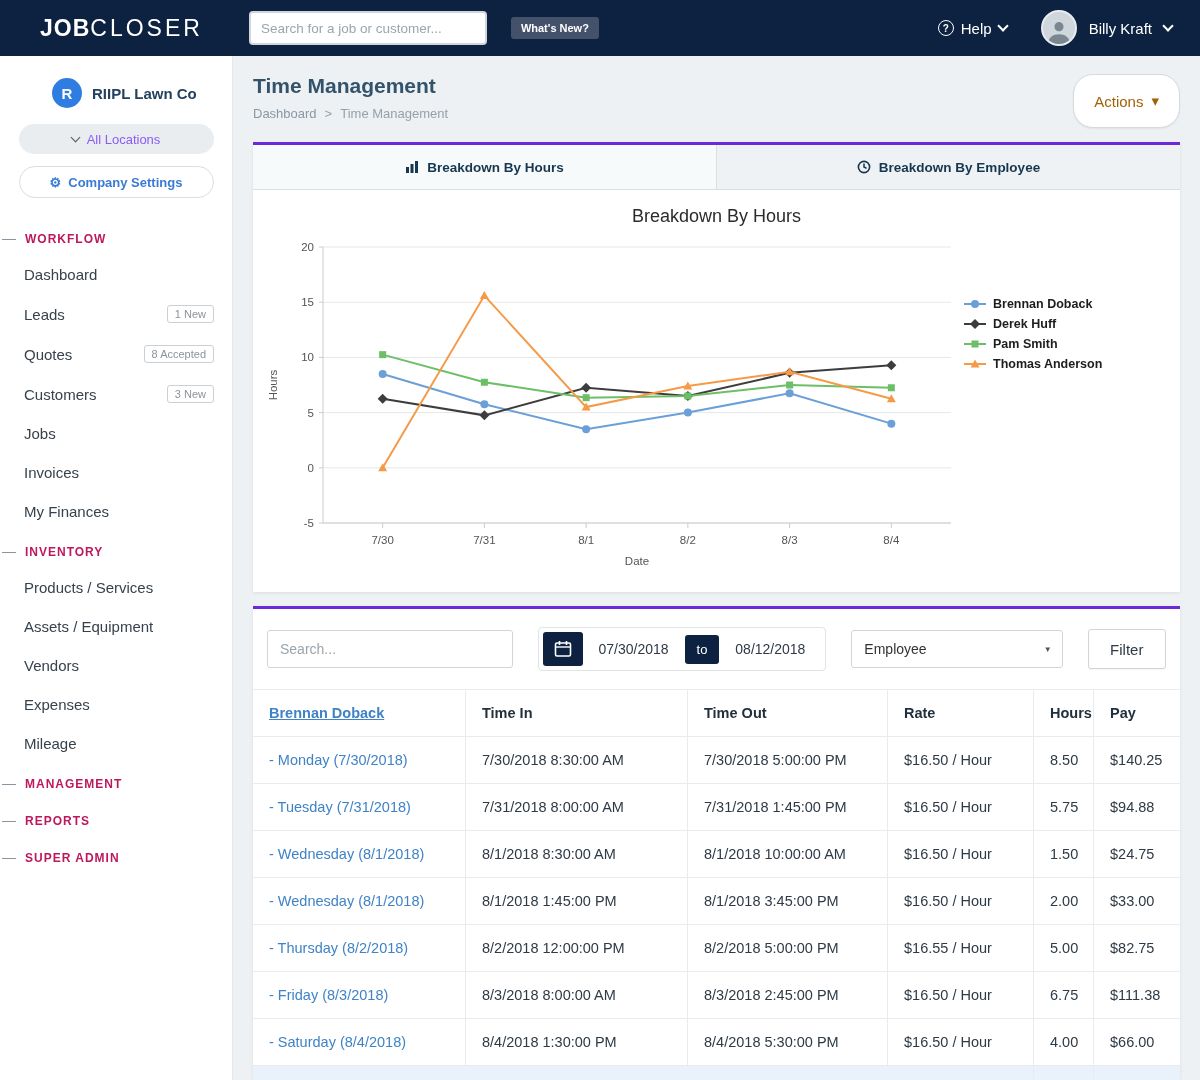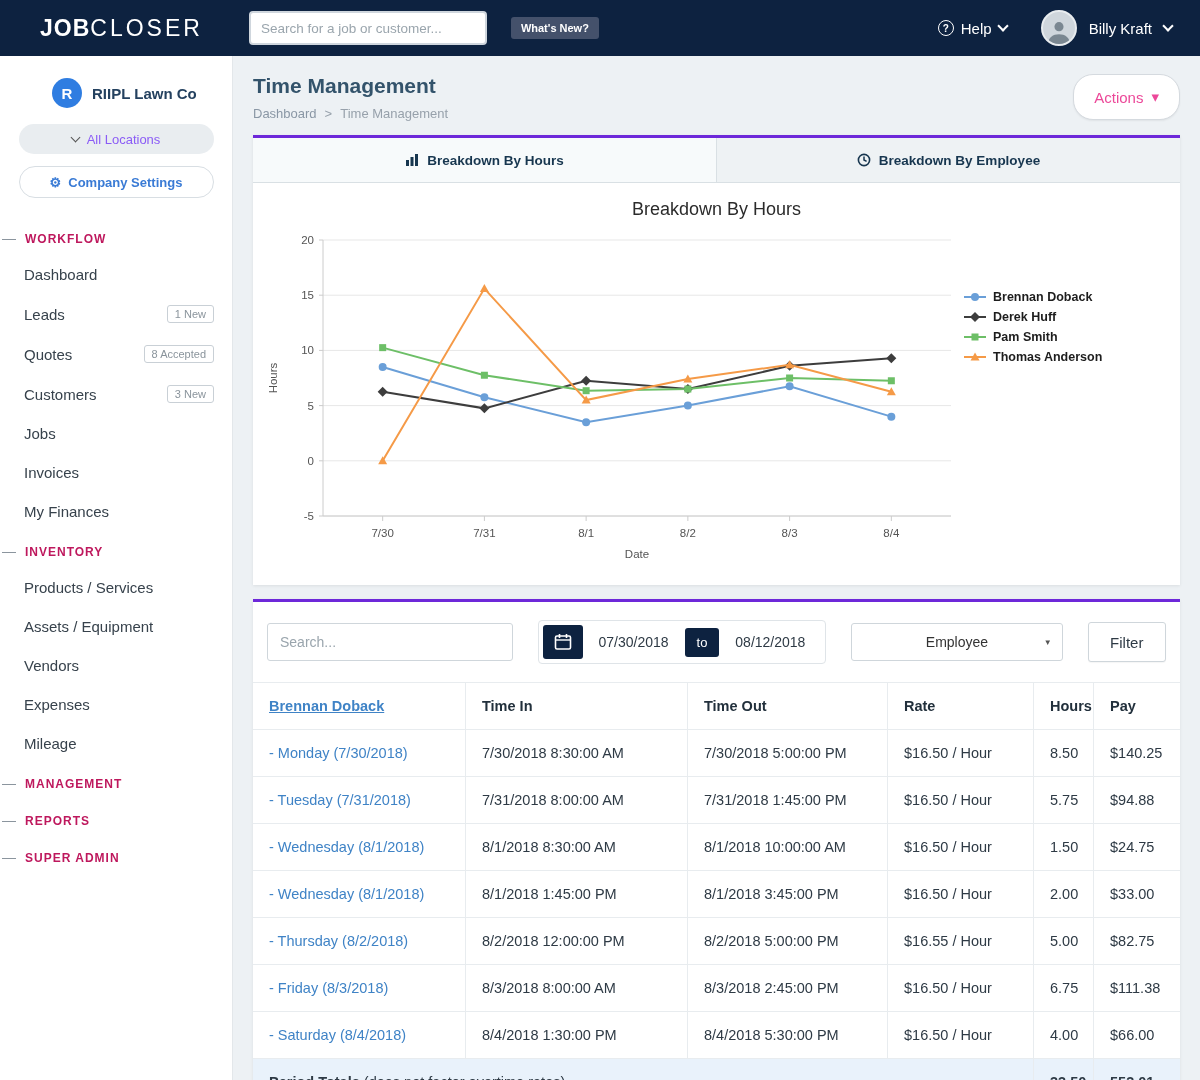--- a/index.html
+++ b/index.html
@@ -50,22 +50,22 @@
   .nav-item { display:flex; align-items:center; padding:11px 18px 11px 24px; font-size:15px; color:#37424c; cursor:pointer; }
   .nav-item .nav-item-label { flex:1; }
   .nav-badge { font-size:11px; color:#8a949c; border:1px solid #c9d0d6; border-radius:3px; padding:2px 7px; background:#fff; }
 
   
   .page-head { display:flex; align-items:flex-start; padding-top:18px; }
   .page-titles { flex:1; }
   .page-title { font-size:21px; font-weight:700; color:#33536b; }
   .breadcrumb { margin-top:8px; font-size:13px; color:#97a1ab; display:flex; gap:8px; align-items:center; }
   .breadcrumb .bc-link { color:#8a97a5; cursor:pointer; }
-  .actions-btn { background:#fff; border:1px solid #d5dadf; border-radius:20px; height:46px; padding:0 20px;
-                 font-size:15px; color:#ec4899; cursor:pointer; box-shadow:0 1px 2px rgba(0,0,0,.06);
+  .actions-btn { background:#fff; border:1px solid #d5dadf; border-radius:20px; height:54px; padding:0 20px;
+                 font-size:15px; color:#a16207; cursor:pointer; box-shadow:0 1px 2px rgba(0,0,0,.06);
                  display:flex; align-items:center; gap:8px; }
 
   
   .card { background:#fff; border-top:3px solid #6d28d9; box-shadow:0 1px 3px rgba(0,0,0,.08); margin-top:14px; }
 
   
   .tabs { display:flex; border-bottom:1px solid #d9e0e4; }
   .tab { flex:1; height:44px; display:flex; align-items:center; justify-content:center; gap:8px;
          font-size:13.5px; font-weight:700; color:#17364f; background:#eef2f4; cursor:pointer;
          border-left:1px solid #d9e0e4; }
@@ -84,21 +84,21 @@
   .filter-row { display:flex; align-items:center; justify-content:space-between; padding:18px 14px; gap:25px; }
   .tbl-search { width:250px; height:38px; border:1px solid #cfd6db; border-radius:3px; padding:0 12px;
                 font-size:14px; color:#333; outline:none; }
   .tbl-search::placeholder { color:#9aa5ad; }
   .dategroup { display:flex; align-items:center; border:1px solid #dfe4e8; border-radius:4px; padding:4px; gap:0; }
   .cal-btn { width:40px; height:34px; background:#0d2240; border:none; border-radius:3px; display:flex;
              align-items:center; justify-content:center; cursor:pointer; }
   .date-val { width:102px; text-align:center; font-size:14px; color:#2e3a45; }
   .to-chip { background:#0d2240; color:#fff; font-size:13px; padding:7px 12px; border-radius:3px; }
   .emp-select { position:relative; width:215px; height:38px; border:1px solid #cfd6db; border-radius:3px;
-                background:#fff; display:flex; align-items:center; padding:0 12px; font-size:14px; color:#333; cursor:pointer;justify-content:center; }
+                background:#fff; display:flex; align-items:center; padding:0 12px; font-size:14px; color:#333; cursor:pointer; }
   .emp-caret { position:absolute; right:10px; font-size:8px; color:#555; }
   .filter-btn { width:80px; height:40px; background:#fff; border:1px solid #cfd6db; border-radius:3px;
                 font-size:15px; color:#2e3a45; cursor:pointer; box-shadow:0 1px 1px rgba(0,0,0,.04); }
 
   
   .t-row { display:grid; grid-template-columns:212px 222px 200px 146px 60px 1fr; border-top:1px solid #e8ecef; }
   .t-row > div { padding:15px 16px; border-left:1px solid #e8ecef; font-size:14.5px; color:#2e3a45; white-space:nowrap; }
   .t-row > div:first-child { border-left:none; }
   .t-row.t-head > div { font-weight:700; color:#22303c; }
   .emp-link { color:#3f83c6; text-decoration:underline; cursor:pointer; font-weight:700; }

